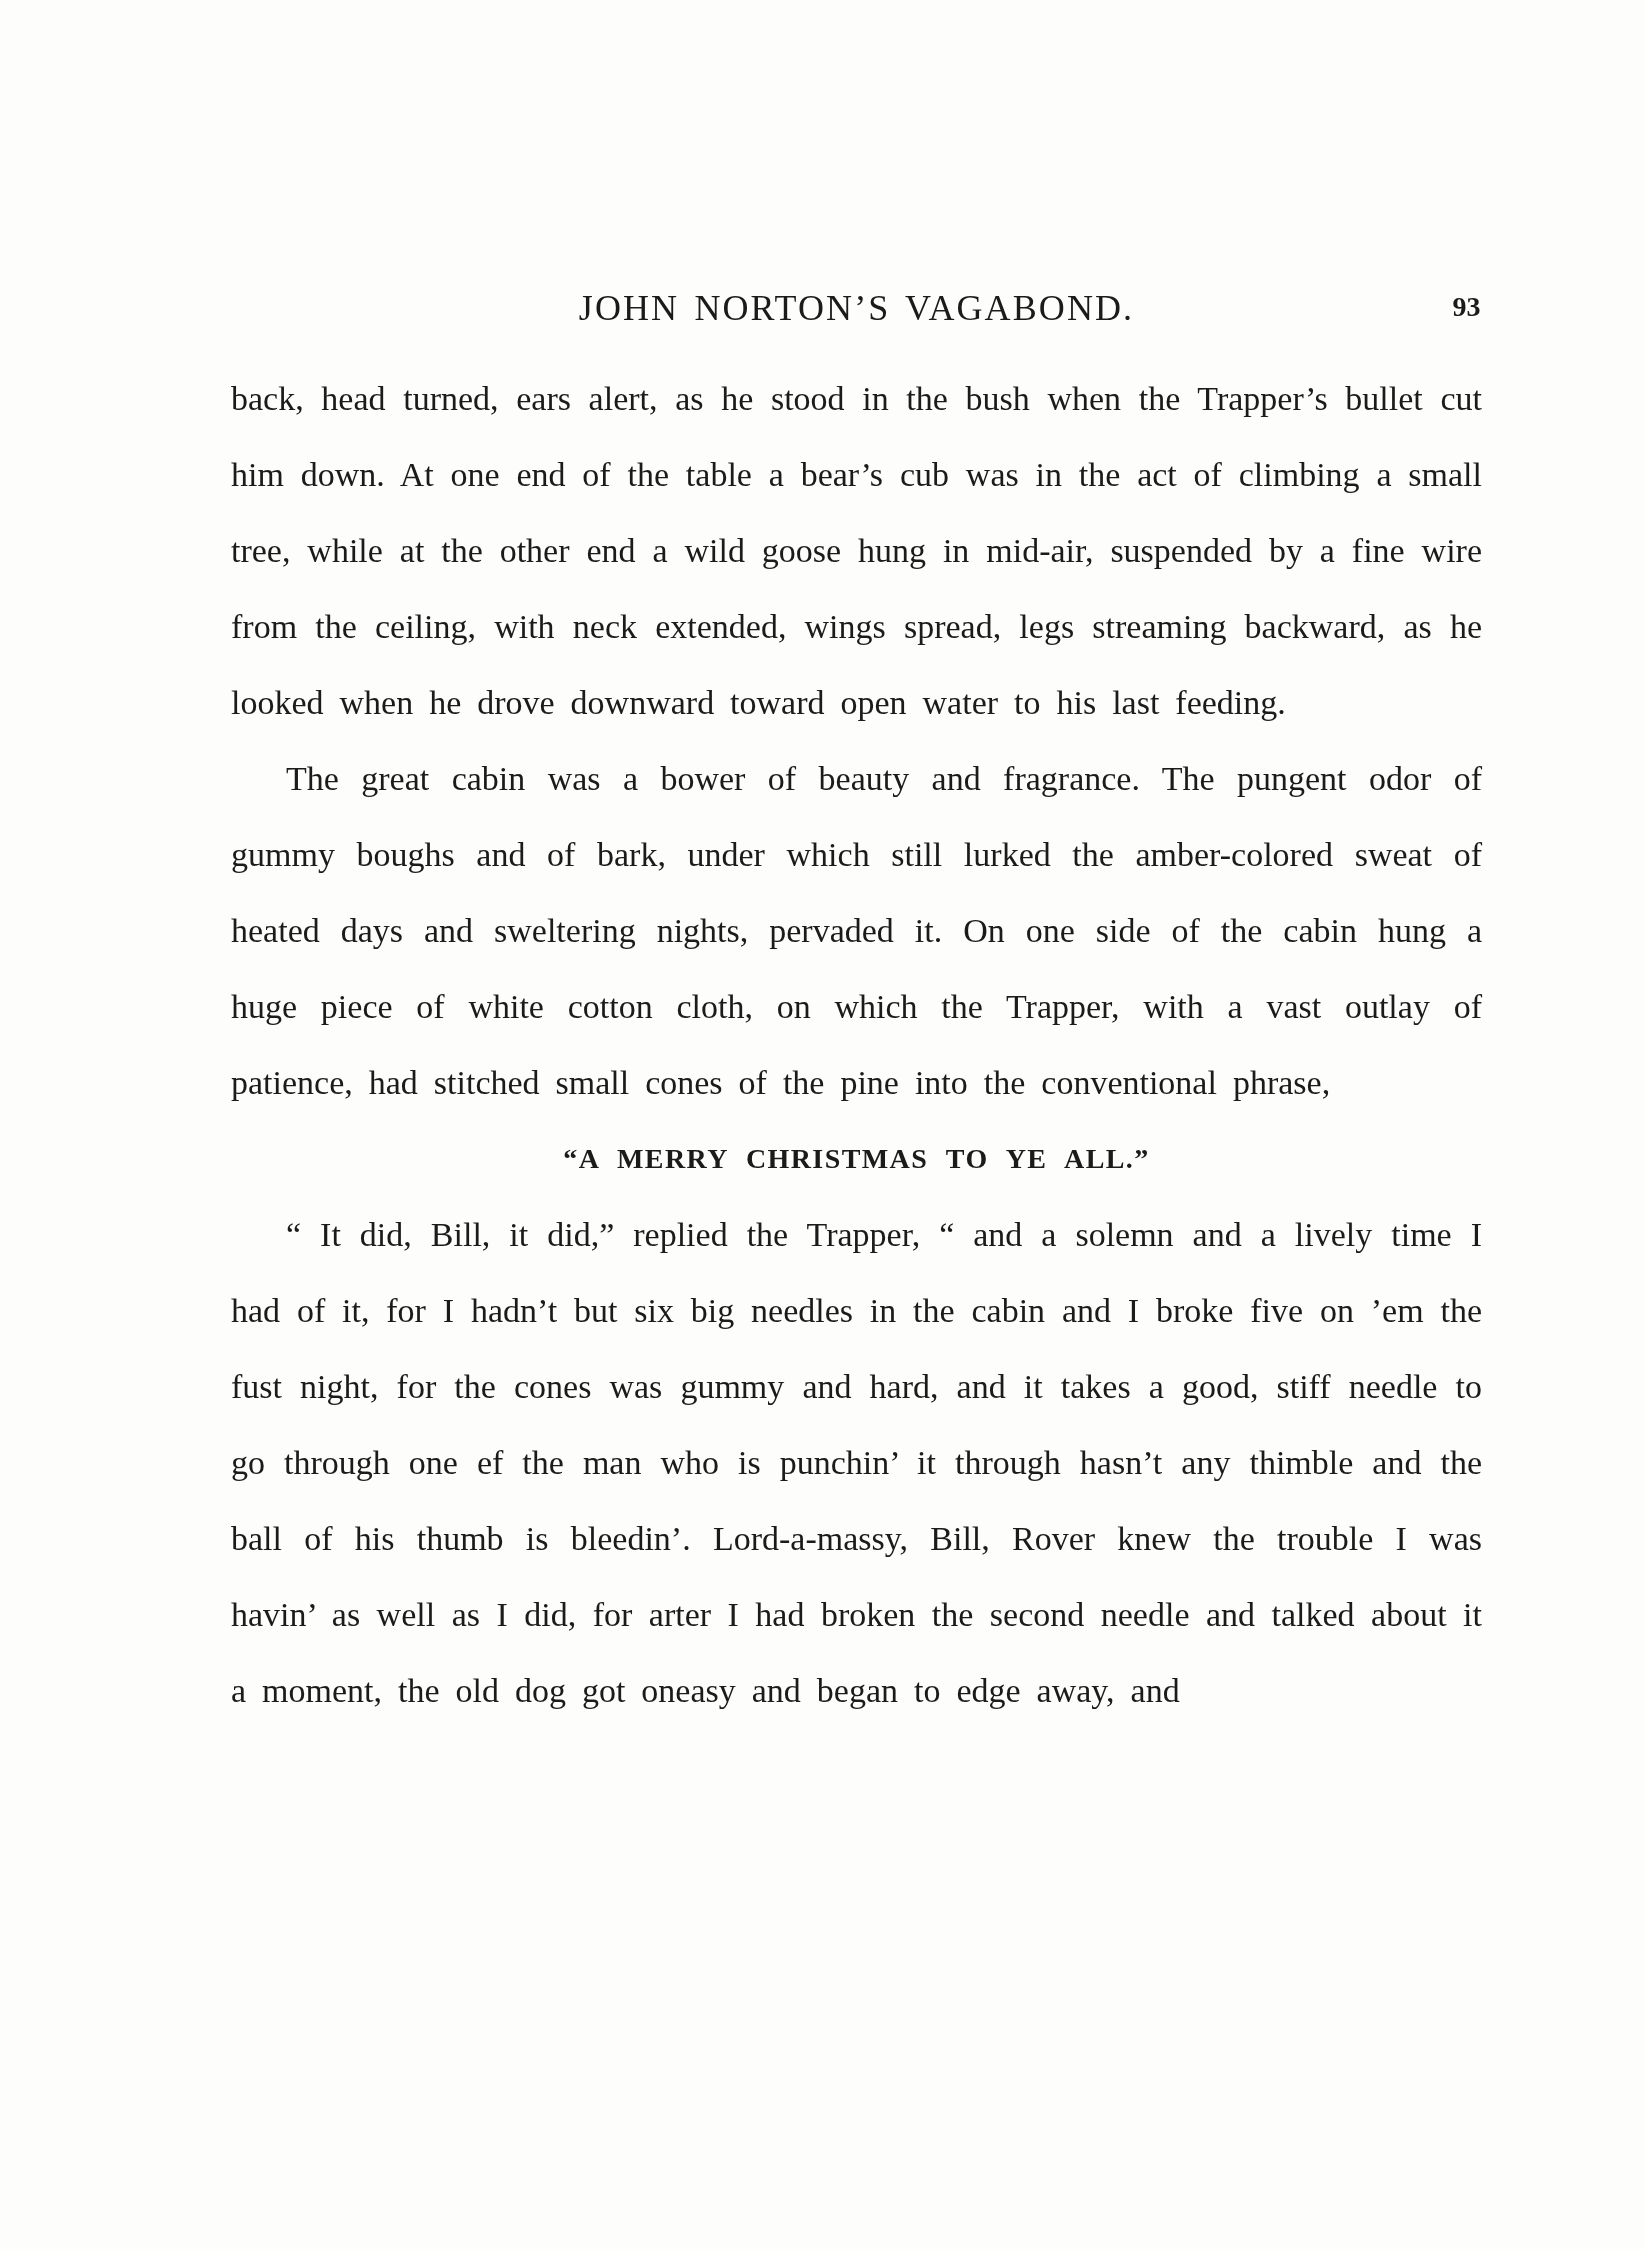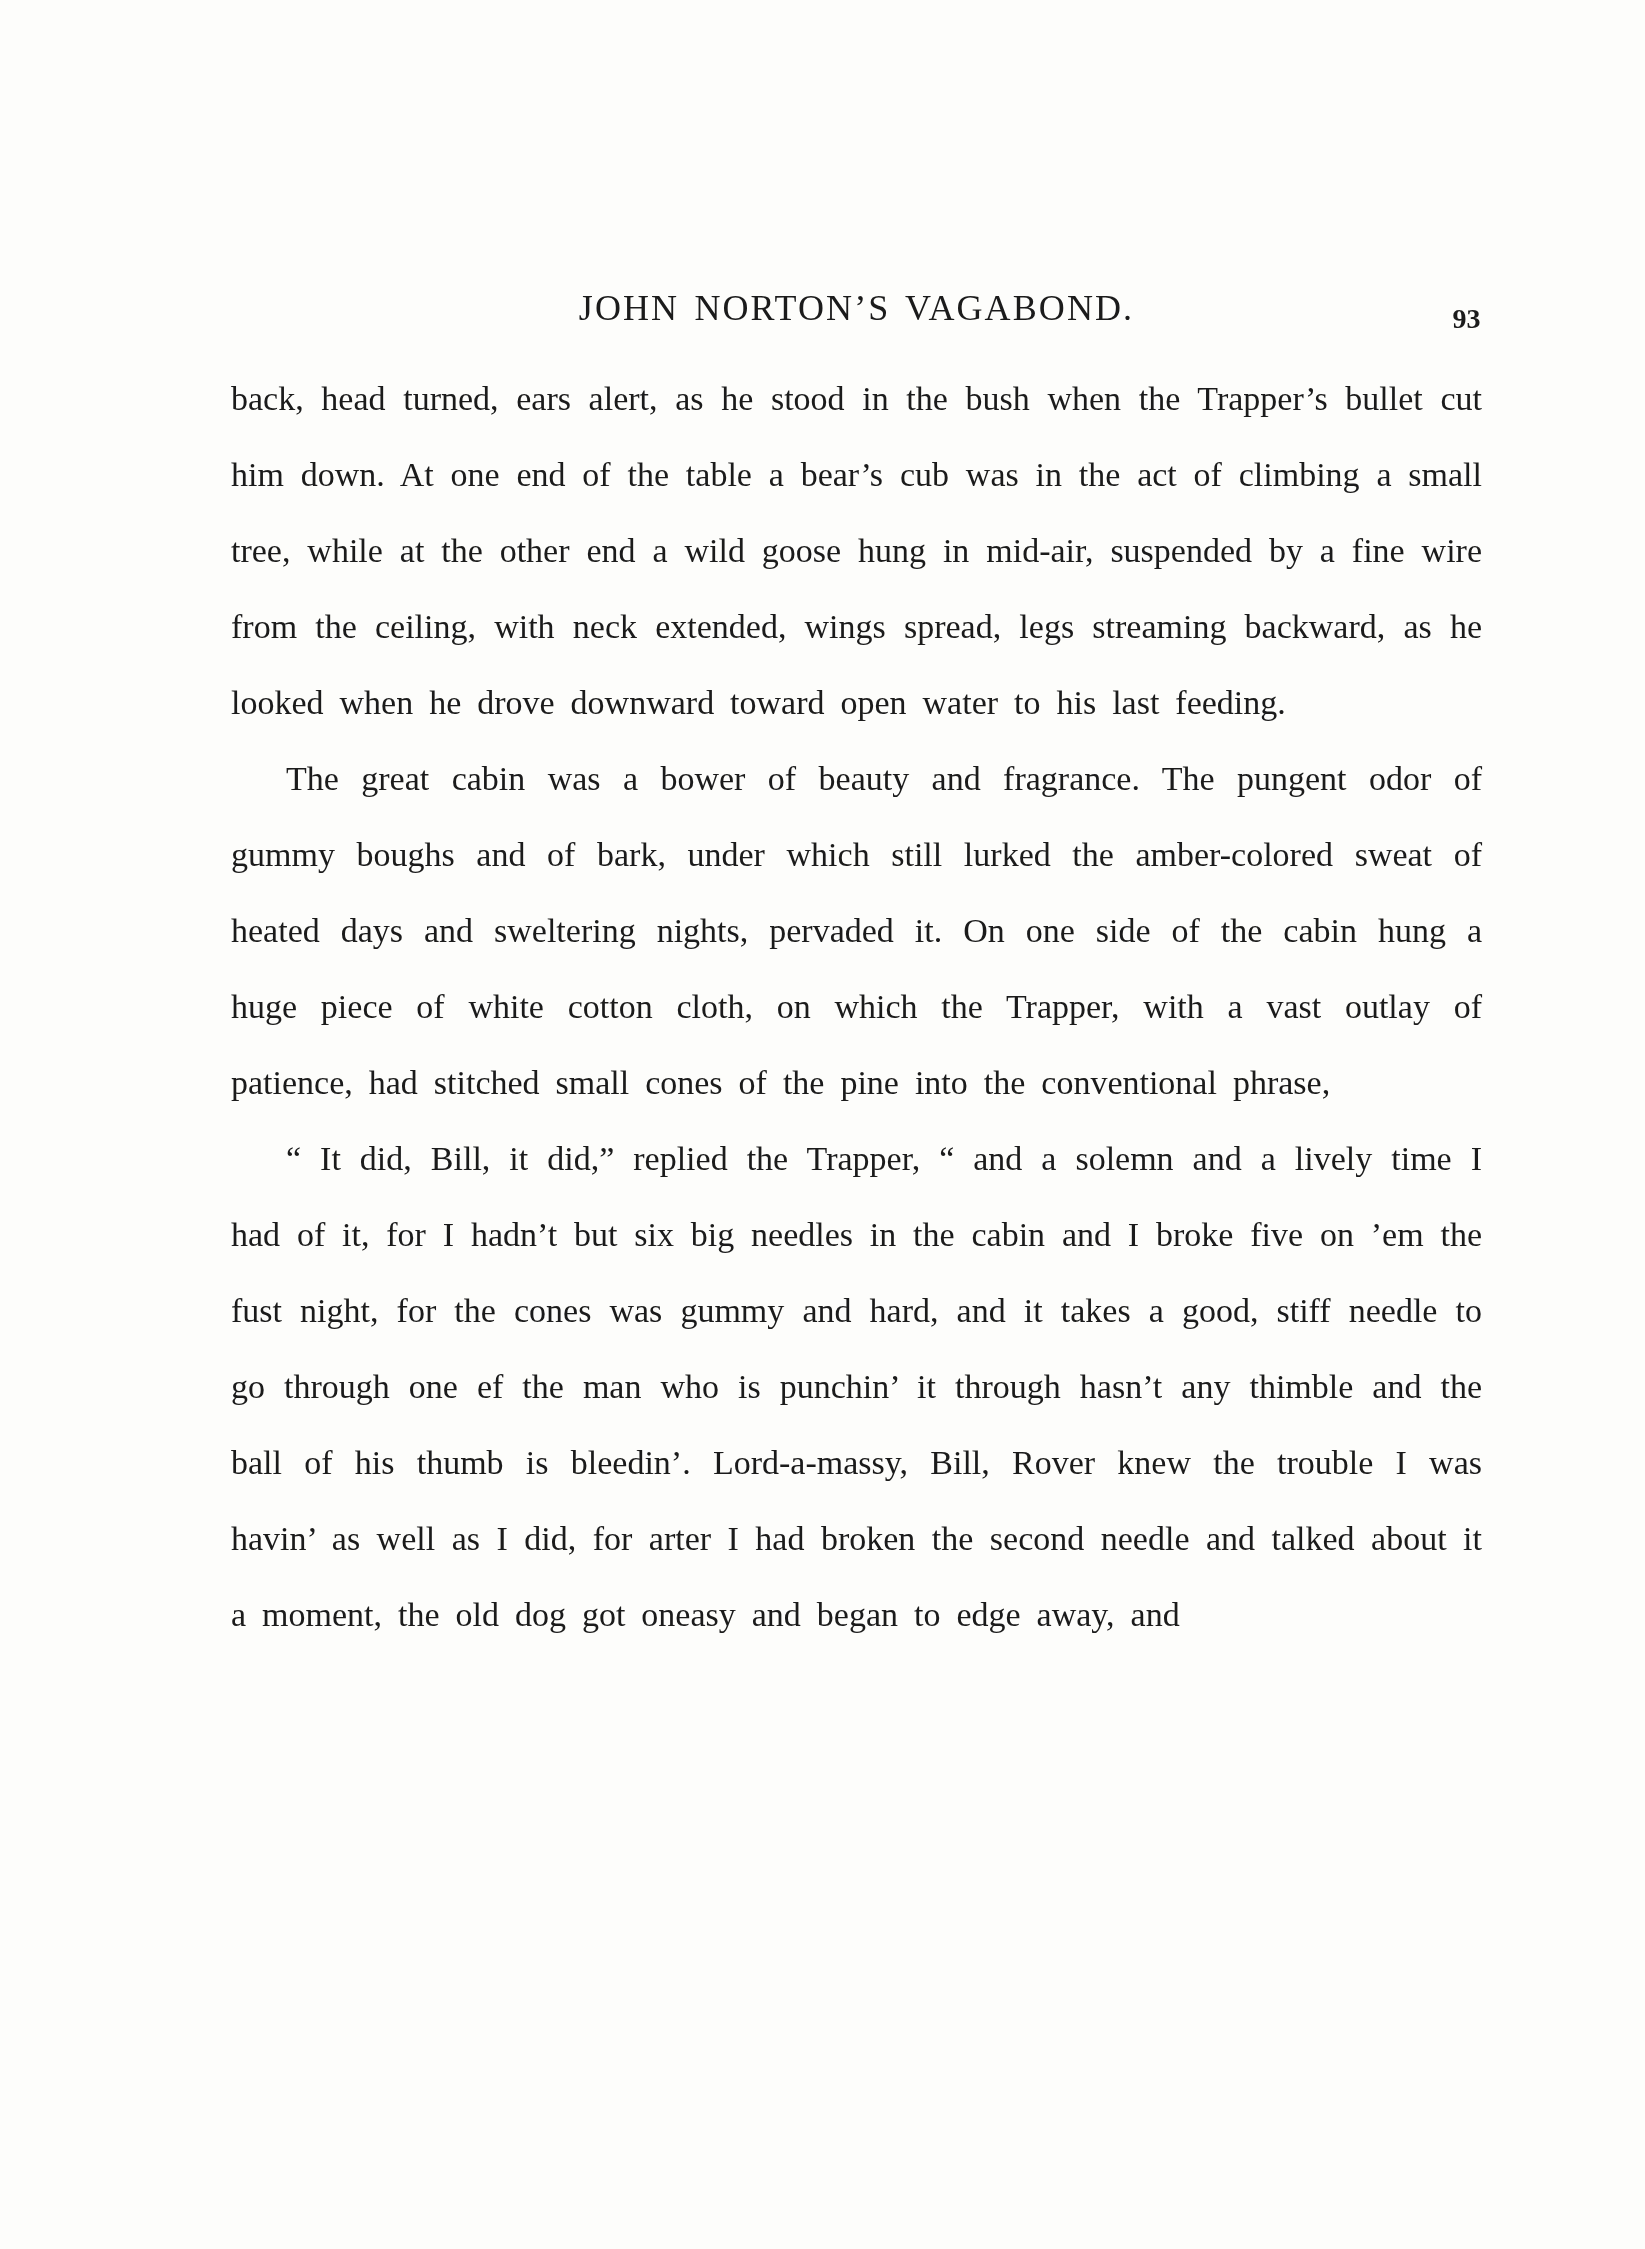--- a/index.html
+++ b/index.html
@@ -28,21 +28,21 @@
   }
   .header-title {
     text-align: center;
     font-size: 36px;
     letter-spacing: 2.1px;
     word-spacing: 4.1px;
   }
   .page-number {
     position: absolute;
     right: 1.4px;
-    top: 16px;
+    top: 4px;
     font-size: 28px;
     font-weight: bold;
   }
   .body-text {
     font-size: 34px;
     line-height: 76px;
     text-align: justify;
     word-spacing: 0.22em;
   }
   .body-text p {
@@ -68,16 +68,17 @@
 
 <div class="page">
   <div class="header">
     <div class="header-title">JOHN NORTON’S VAGABOND.</div>
     <div class="page-number">93</div>
   </div>
 
   <div class="body-text">
     <p class="noindent">back, head turned, ears alert, as he stood in the bush when the Trapper’s bullet cut him down.  At one end of the table a bear’s cub was in the act of climbing a small tree, while at the other end a wild goose hung in mid-air, suspended by a fine wire from the ceiling, with neck extended, wings spread, legs streaming backward, as he looked when  he drove downward toward open water to his last feeding.</p>
     <p class="indent">The great cabin was a bower of beauty and fragrance.  The pungent odor of gummy boughs and of bark, under which still lurked the amber-colored sweat of heated days and sweltering nights, pervaded it.  On one side of the cabin hung a huge piece of white cotton cloth, on which the Trapper, with a vast outlay of patience, had stitched small cones of the pine into the conventional phrase,</p>
+    <p class="center-line">“A MERRY CHRISTMAS TO YE ALL.”</p>
     <p class="indent">“ It did, Bill, it did,” replied the Trapper, “ and a solemn and a lively time I had of it, for I hadn’t but six big needles in the cabin and I broke five on ’em the fust night, for the cones was gummy and hard, and it takes a good, stiff needle to go through one ef the man who is punchin’ it through hasn’t any thimble and the ball of his thumb is bleedin’.  Lord-a-massy, Bill, Rover knew the trouble I was havin’ as well as I did, for arter I had broken the second needle and talked about it a moment, the old dog got oneasy and began to edge away, and</p>
   </div>
 </div>
 
 
 </body></html>

